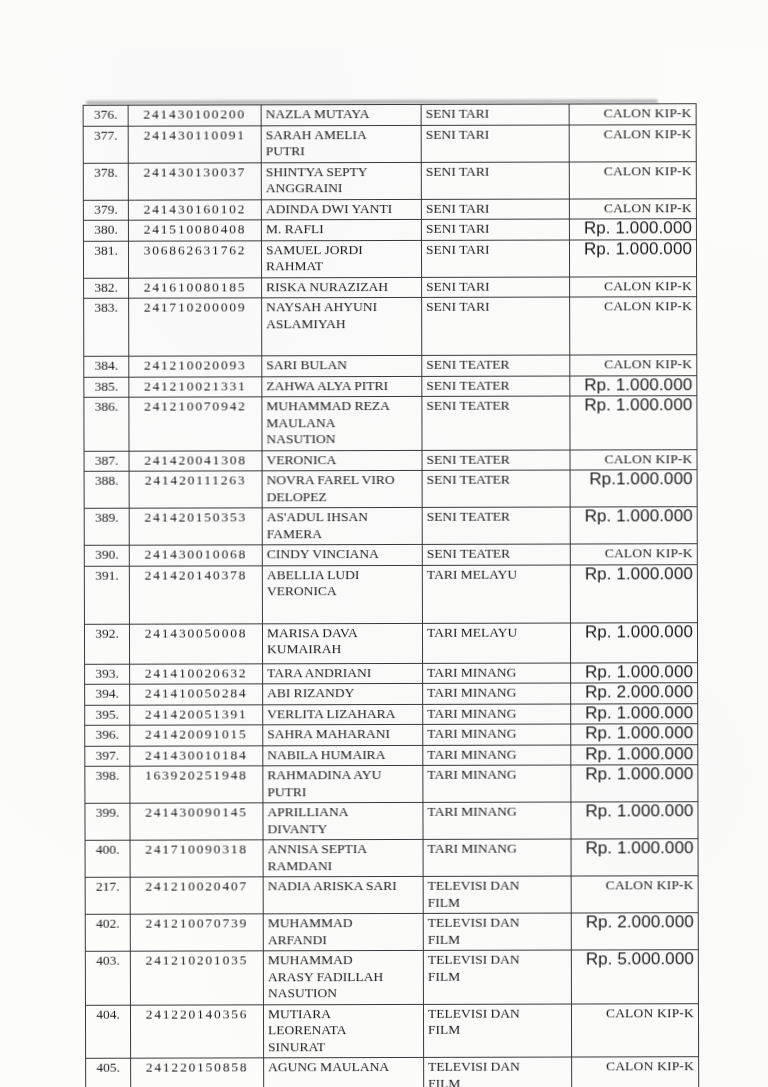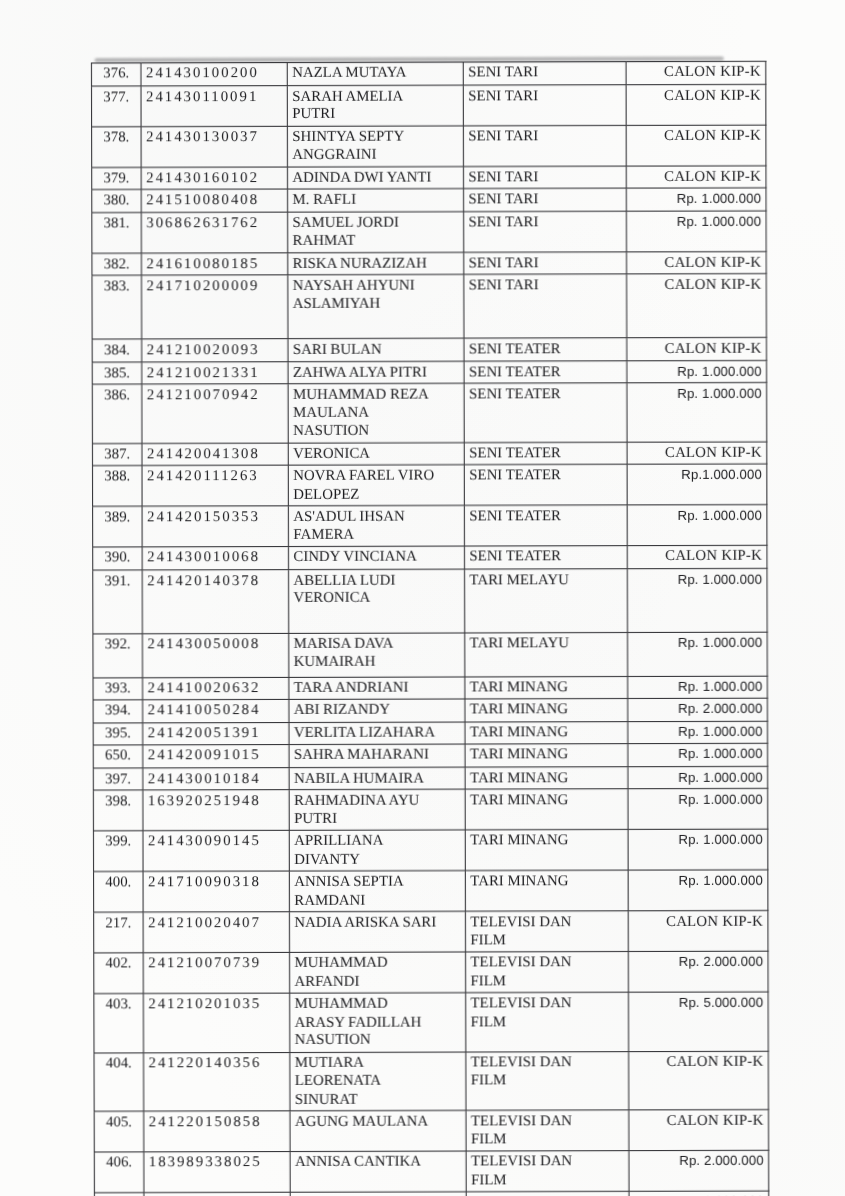--- a/index.html
+++ b/index.html
@@ -10,20 +10,21 @@
     background: #fbfbfa;
     overflow: hidden;
   }
   .sheet {
     position: absolute;
     inset: 0;
     background:
       radial-gradient(ellipse at 30% 10%, rgba(210,214,218,0.10), transparent 60%),
       radial-gradient(ellipse at 85% 70%, rgba(205,208,212,0.08), transparent 55%),
       #fcfcfb;
+    margin-top: 48px;
   }
   
   .scan-artifact {
     position: absolute;
     left: 86px;
     top: 52px;
     width: 572px;
     height: 4px;
     background: rgba(60,60,64,0.35);
     filter: blur(1.1px);
@@ -54,36 +55,37 @@
     width: 36px;
     text-align: center;
     vertical-align: middle;
     padding-left: 1px;
     padding-right: 3px;
   }
   td.col-id {
     width: 124px;
     letter-spacing: 1.8px;
     white-space: nowrap;
+    text-align: center;
   }
   td.col-name {
     width: 151px;
     white-space: pre-line;
   }
   td.col-program {
     width: 139px;
     white-space: pre-line;
   }
   td.col-amount {
     width: 118px;
     text-align: right;
   }
   td.amount-rp {
     font-family: "Liberation Sans", sans-serif;
-    font-size: 12px;
+    font-size: 17px;
     letter-spacing: 0.1px;
   }
   td.amount-kip {
     letter-spacing: 0.2px;
   }
   tr.tall td {
     height: 54px;
   }
   tr.tallish td {
     height: 36px;
@@ -240,21 +242,21 @@
           <td class="col-amount amount-rp">Rp. 2.000.000</td>
         </tr>
         <tr>
           <td class="col-no">395.</td>
           <td class="col-id">241420051391</td>
           <td class="col-name">VERLITA LIZAHARA</td>
           <td class="col-program">TARI MINANG</td>
           <td class="col-amount amount-rp">Rp. 1.000.000</td>
         </tr>
         <tr>
-          <td class="col-no">650.</td>
+          <td class="col-no">396.</td>
           <td class="col-id">241420091015</td>
           <td class="col-name">SAHRA MAHARANI</td>
           <td class="col-program">TARI MINANG</td>
           <td class="col-amount amount-rp">Rp. 1.000.000</td>
         </tr>
         <tr>
           <td class="col-no">397.</td>
           <td class="col-id">241430010184</td>
           <td class="col-name">NABILA HUMAIRA</td>
           <td class="col-program">TARI MINANG</td>

